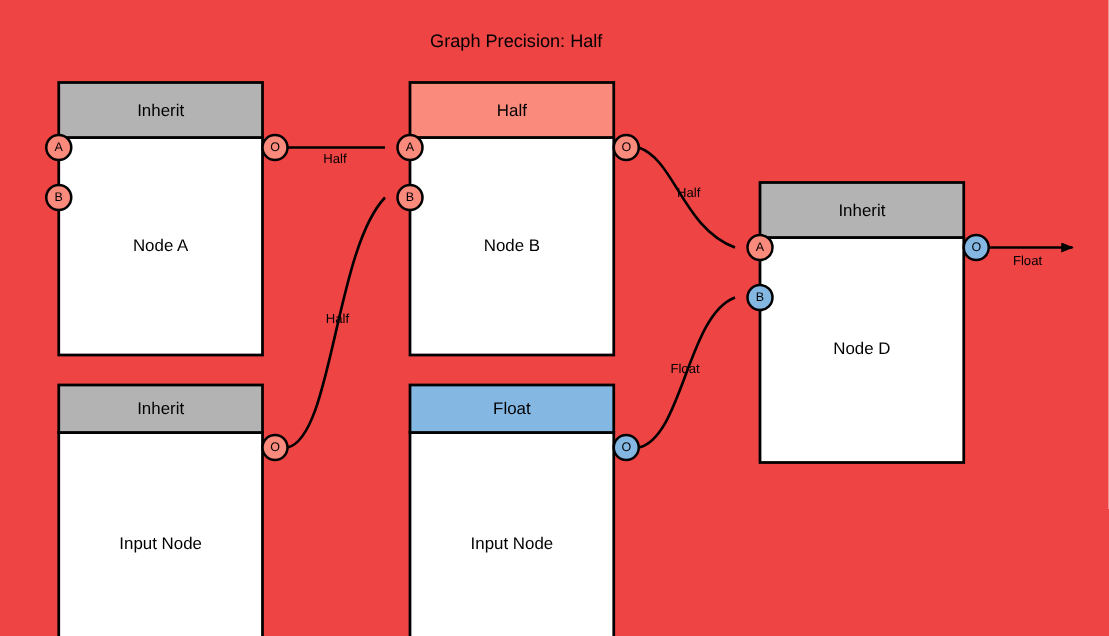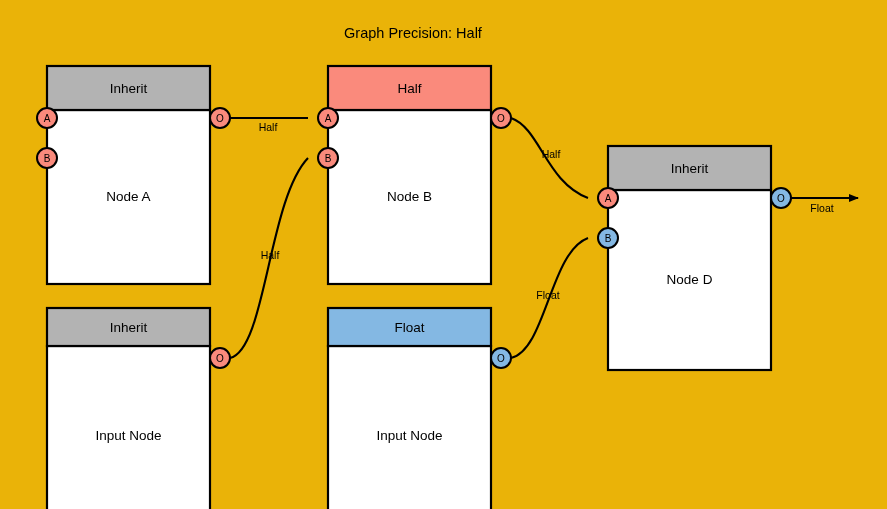--- a/index.html
+++ b/index.html
@@ -7,21 +7,21 @@
     padding: 0;
     background: #ffffff;
   }
   body {
     font-family: "Liberation Sans", "DejaVu Sans", sans-serif;
   }
   #stage {
     position: relative;
     width: 887px;
     height: 509px;
-    background: #eab308;
+    background: #ef4444;
     overflow: hidden;
   }
   #graph-svg {
     position: absolute;
     left: 0;
     top: 0;
     width: 887px;
     height: 509px;
   }
   .graph-title {

